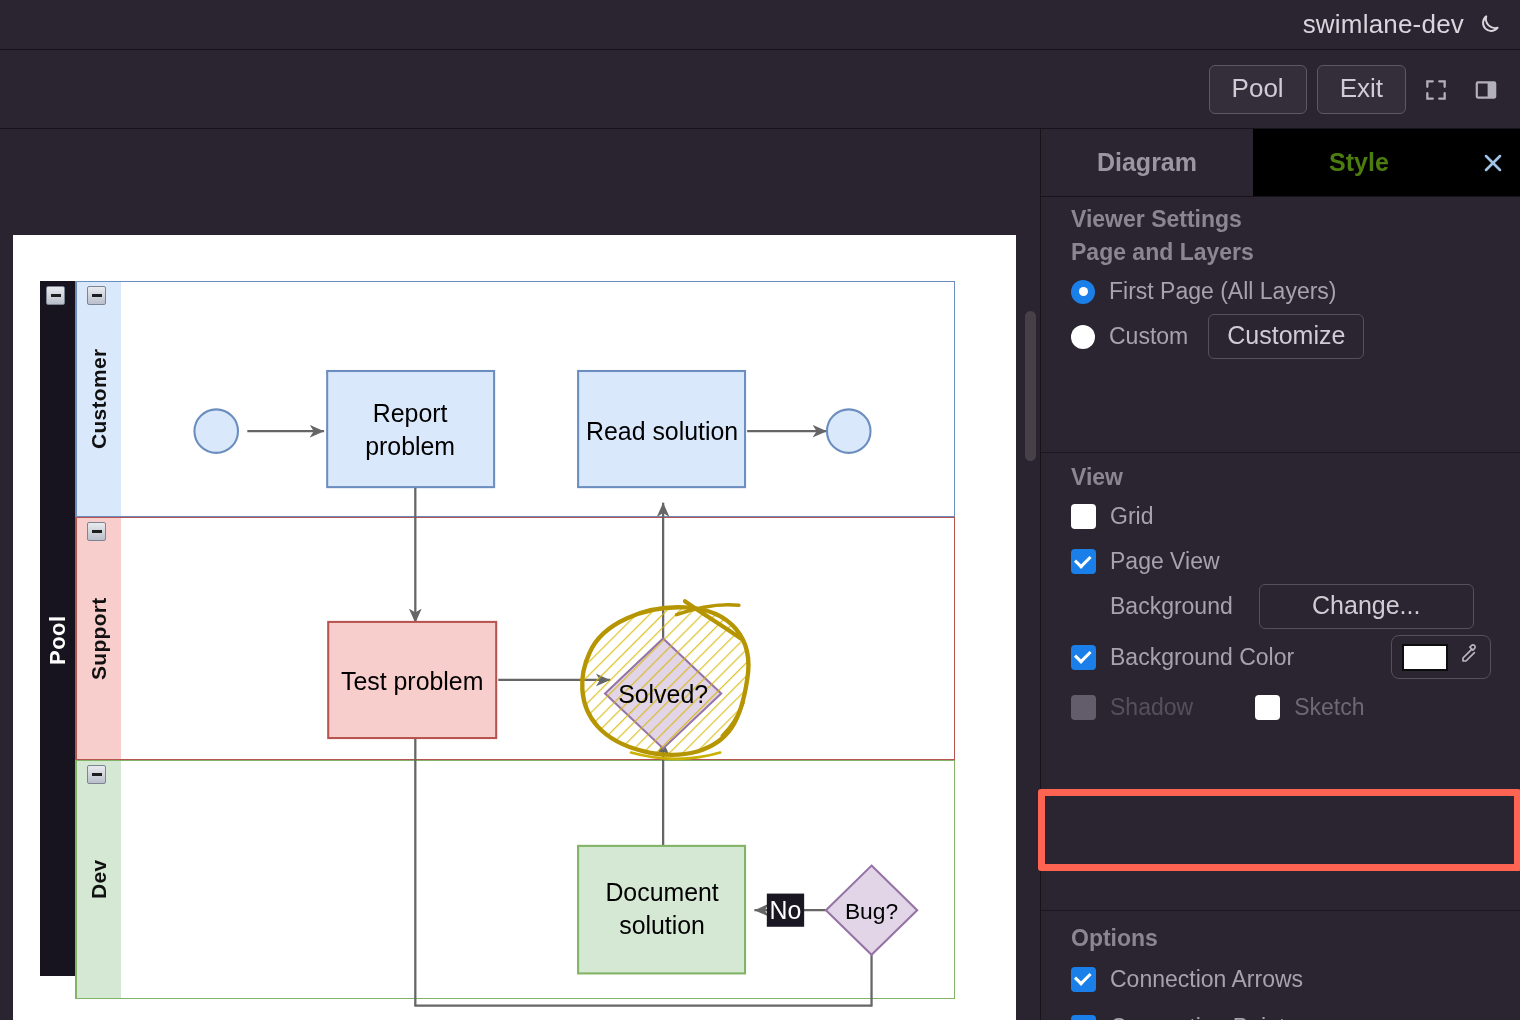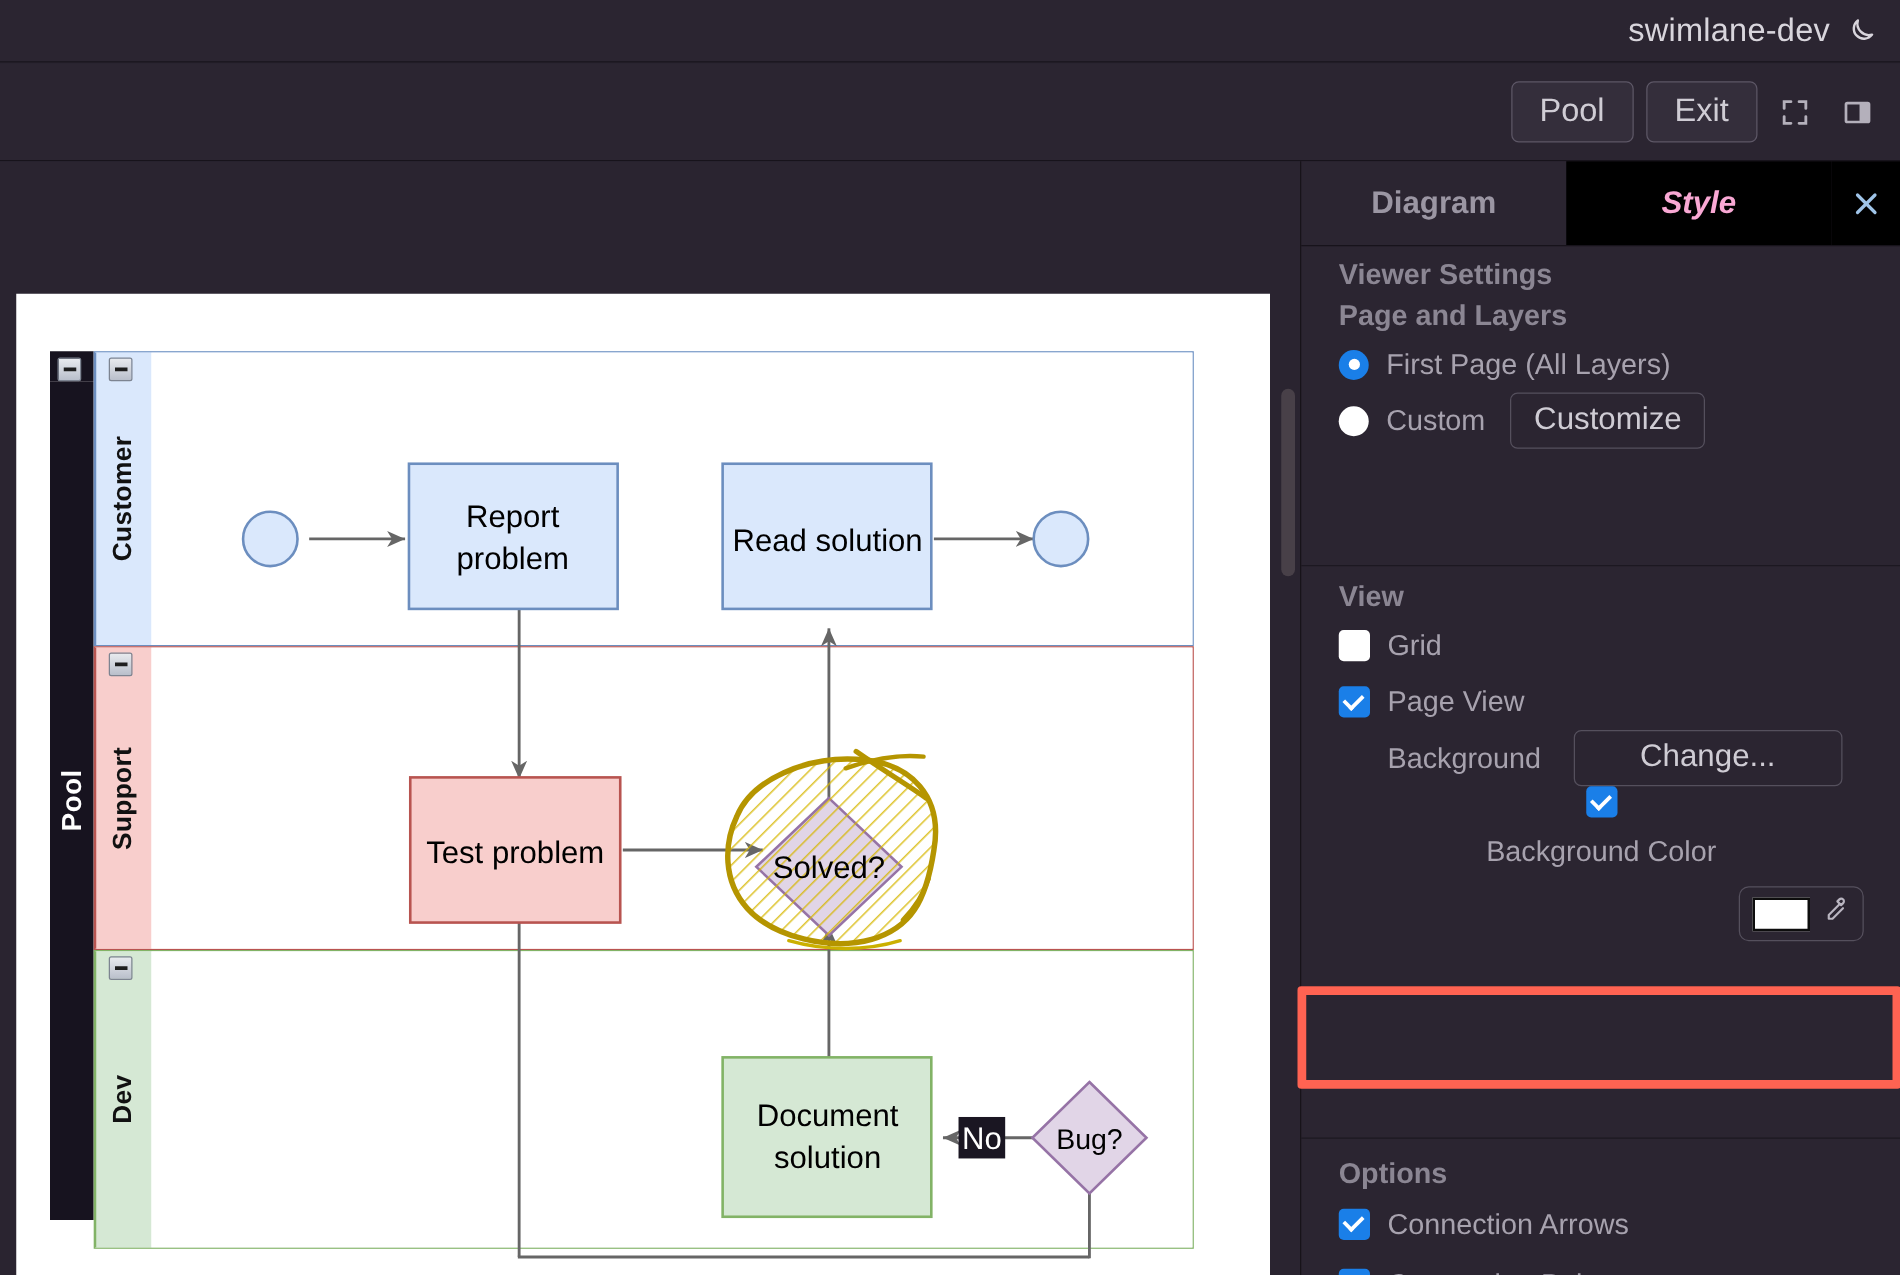--- a/index.html
+++ b/index.html
@@ -136,21 +136,21 @@
     border-left: 1px solid #171319;
   }
   .panel-tabs {
     position: absolute; left: 0; top: 0; width: 480px; height: 68px;
     display: flex; border-bottom: 1px solid #17131b;
   }
   .tab {
     flex: 1; display: flex; align-items: center; justify-content: center;
     color: #9b96a3; font-size: 25px; font-weight: bold; cursor: pointer;
   }
-  .tab.active { background: #000000; color: #f9a8d4; font-style: italic; }
+  .tab.active { background: #000000; color: #4d7c0f; }
   .tab-close {
     width: 56px; background: #000000; display:flex; align-items:center;
     justify-content:center; cursor:pointer;
   }
   .section { padding: 0 30px; }
   .section-divider { height: 1px; background: #1c1821; margin: 0; }
   .sec-title {
     color: #8b8693; font-size: 23px; font-weight: bold;
     padding: 3px 0 3px 0;
   }
@@ -381,33 +381,39 @@
         <span>Grid</span>
       </div>
       <div class="row">
         <span class="cbx on"></span>
         <span>Page View</span>
       </div>
       <div class="row" style="gap:26px;">
         <span style="margin-left:39px;">Background</span>
         <button class="btn-outline" style="width:215px;">Change...</button>
       </div>
-      <div class="row" style="height:56px;flex-direction:column;">
+      <div class="row" style="height:56px;">
         <span class="cbx on"></span>
         <span>Background Color</span>
         <span class="color-well" style="margin-left:auto;">
           <span class="color-swatch"></span>
           <span>
             <svg width="24" height="24" viewBox="0 0 24 24" fill="none" stroke="#b9b5c0" stroke-width="1.7" stroke-linecap="round" stroke-linejoin="round">
               <path d="M18.5 3.5a2.1 2.1 0 0 1 0 3l-1.6 1.6-3-3 1.6-1.6a2.1 2.1 0 0 1 3 0z"></path>
               <path d="M15.4 7.6 7 16v3h3l8.4-8.4"></path>
             </svg>
           </span>
         </span>
       </div>
+      <div class="row" style="gap:14px;">
+        <span class="cbx disabled"></span>
+        <span style="color:#55505d;">Shadow</span>
+        <span class="cbx" style="margin-left:48px;"></span>
+        <span style="color:#6d6876;">Sketch</span>
+      </div>
     </div>
 
     <div class="highlight-box"></div>
 
     <div class="section-divider" style="position:absolute; left:0; top:660px; width:480px;"></div>
     <div class="section-divider" style="position:absolute; left:0; top:781px; width:480px;"></div>
 
     <div class="section" style="position:absolute; left:0; top:793px; width:480px;">
       <div class="sec-title">Options</div>
       <div class="row" style="height:48px;">

